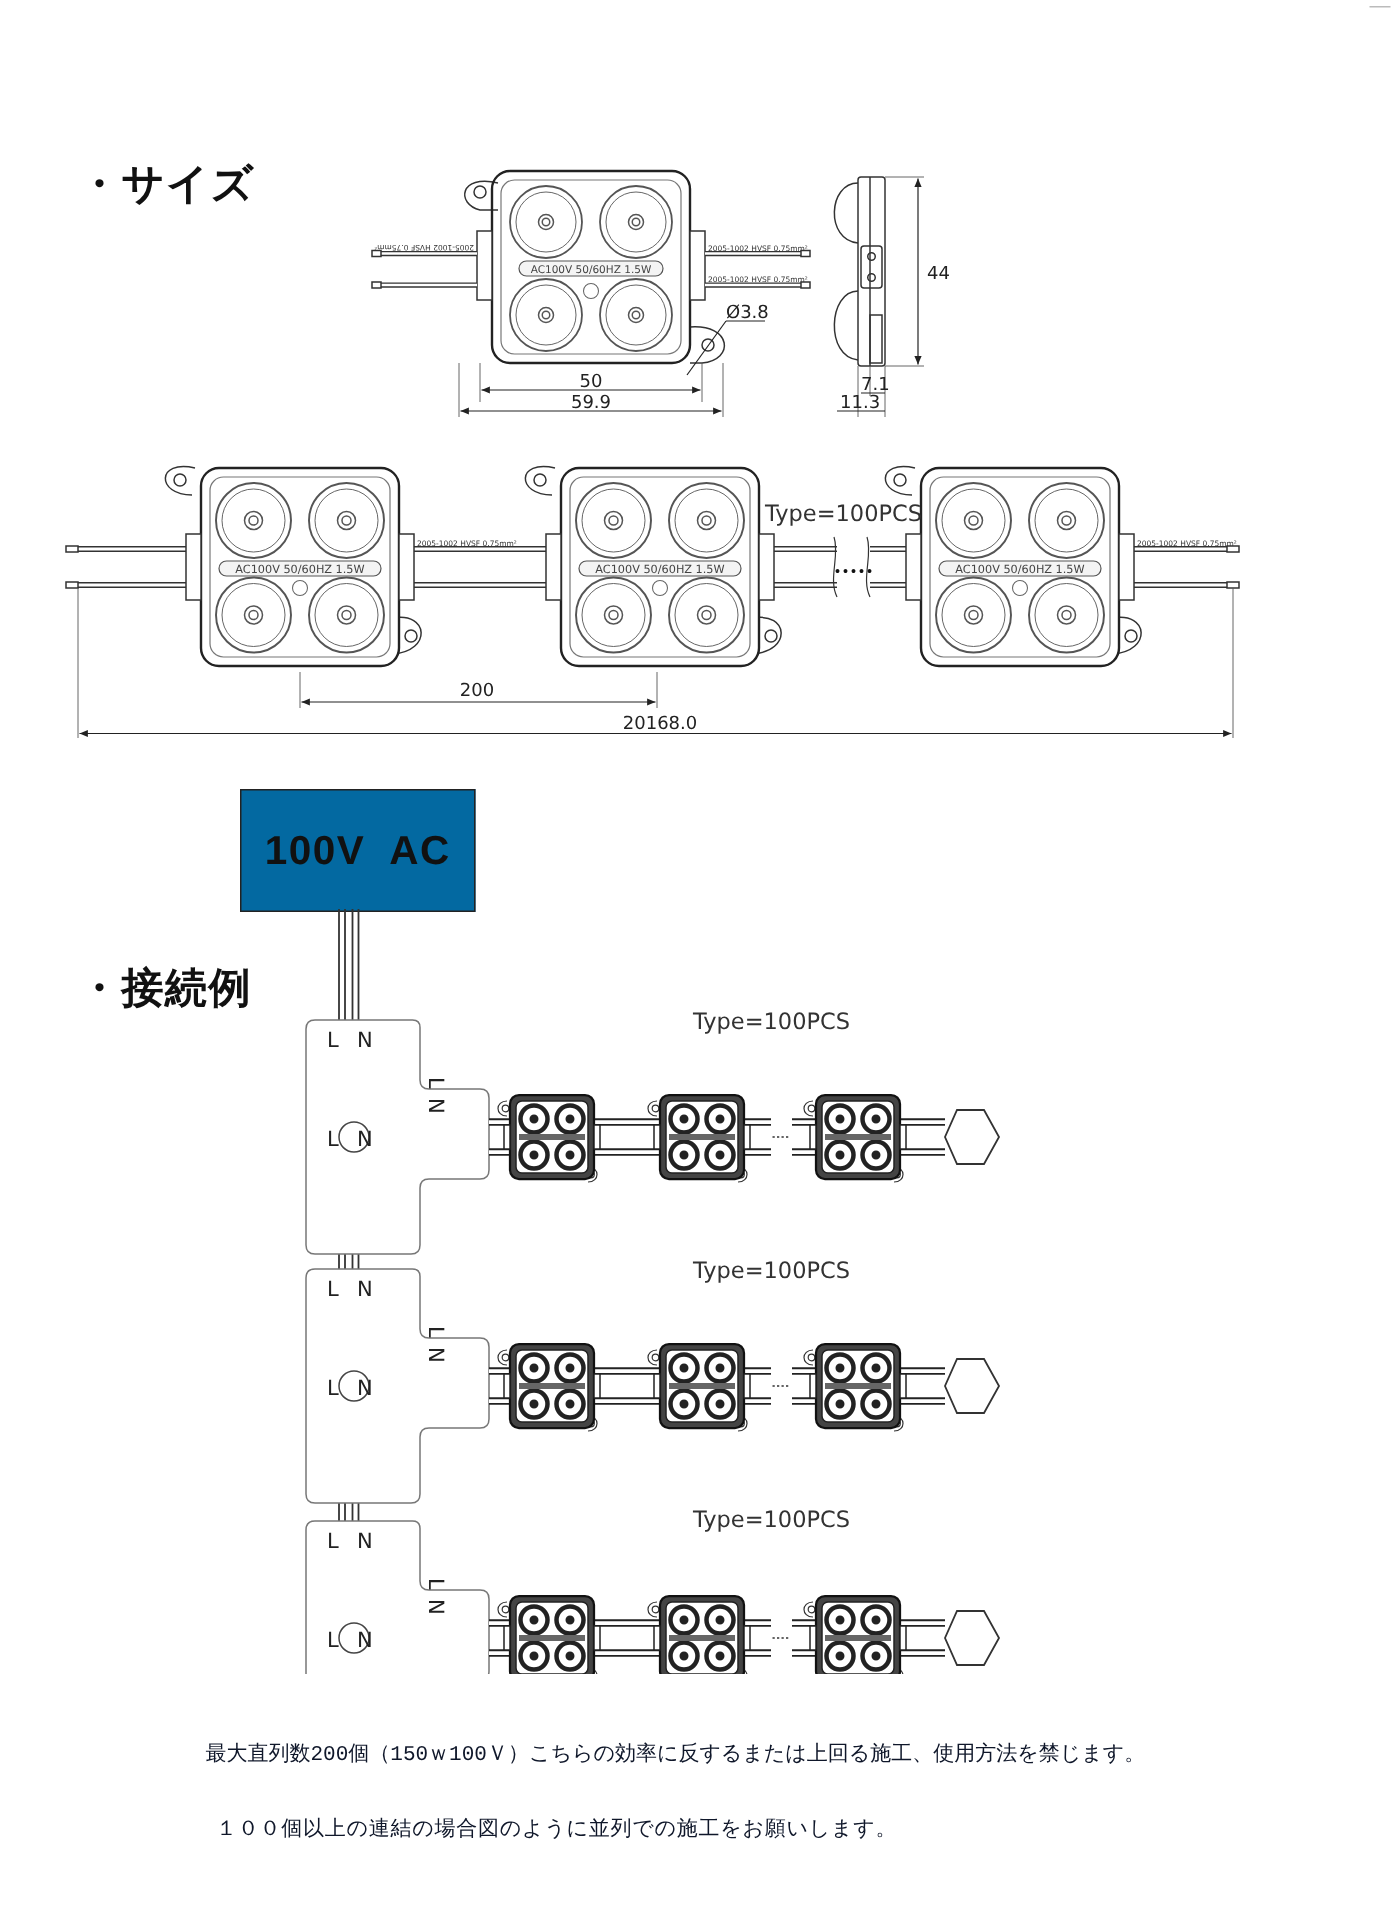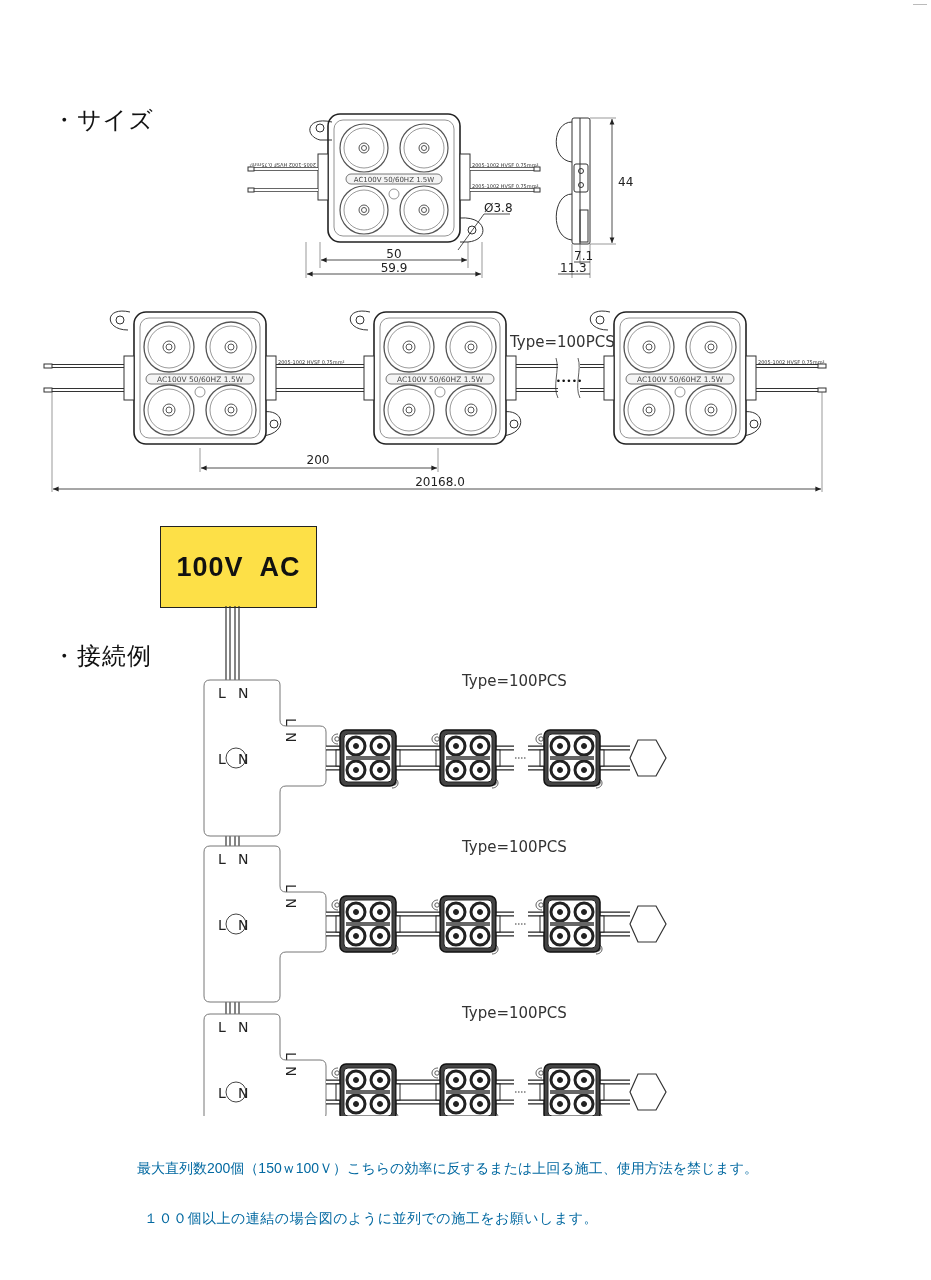--- a/index.html
+++ b/index.html
@@ -1,23 +1,23 @@
 <!DOCTYPE html>
 <html><head>
 <meta charset="utf-8">
 <style>
   html, body { margin:0; padding:0; background:#fff; }
   body { width:931px; height:1280px; position:relative; overflow:hidden; font-family:"DejaVu Sans", sans-serif; color:#111; }
   .abs { position:absolute; }
-  .heading { font-family:"DejaVu Sans", sans-serif; font-weight:normal; font-size:24px; letter-spacing:1px; }
-  .note { font-family:Liberation Sans, sans-serif; font-size:14px; color:#0369a1; white-space:nowrap; }
+  .heading { font-family:"DejaVu Sans", sans-serif; font-weight:bold; font-size:28px; letter-spacing:1px; }
+  .note { font-family:Liberation Mono, monospace; font-size:14px; color:#0f172a; white-space:nowrap; }
   .dim { font-family:"DejaVu Sans", sans-serif; font-size:12px; fill:#222; }
   .type-label { font-family:"DejaVu Sans", sans-serif; font-size:15px; fill:#333; }
   svg text { font-family:"DejaVu Sans", sans-serif; }
-  .power-box { border:1.5px solid #222; background:#fde047; display:flex; align-items:center; justify-content:center; font-family:"Liberation Sans", sans-serif; font-weight:bold; font-size:27px; letter-spacing:1px; }
+  .power-box { border:1.5px solid #222; background:#0369a1; display:flex; align-items:center; justify-content:center; font-family:"Liberation Sans", sans-serif; font-weight:bold; font-size:27px; letter-spacing:1px; }
   .edge-mark { background:#bbb; height:1px; }
 </style>
 </head>
 <body>
 
 <div class="abs edge-mark" style="left:913px;top:4px;width:14px;"></div>
 
 <div class="abs heading" style="left:52px;top:104px;">・サイズ</div>
 
 <svg class="abs" style="left:240px;top:110px;" width="400" height="175" viewBox="0 0 400 175">

